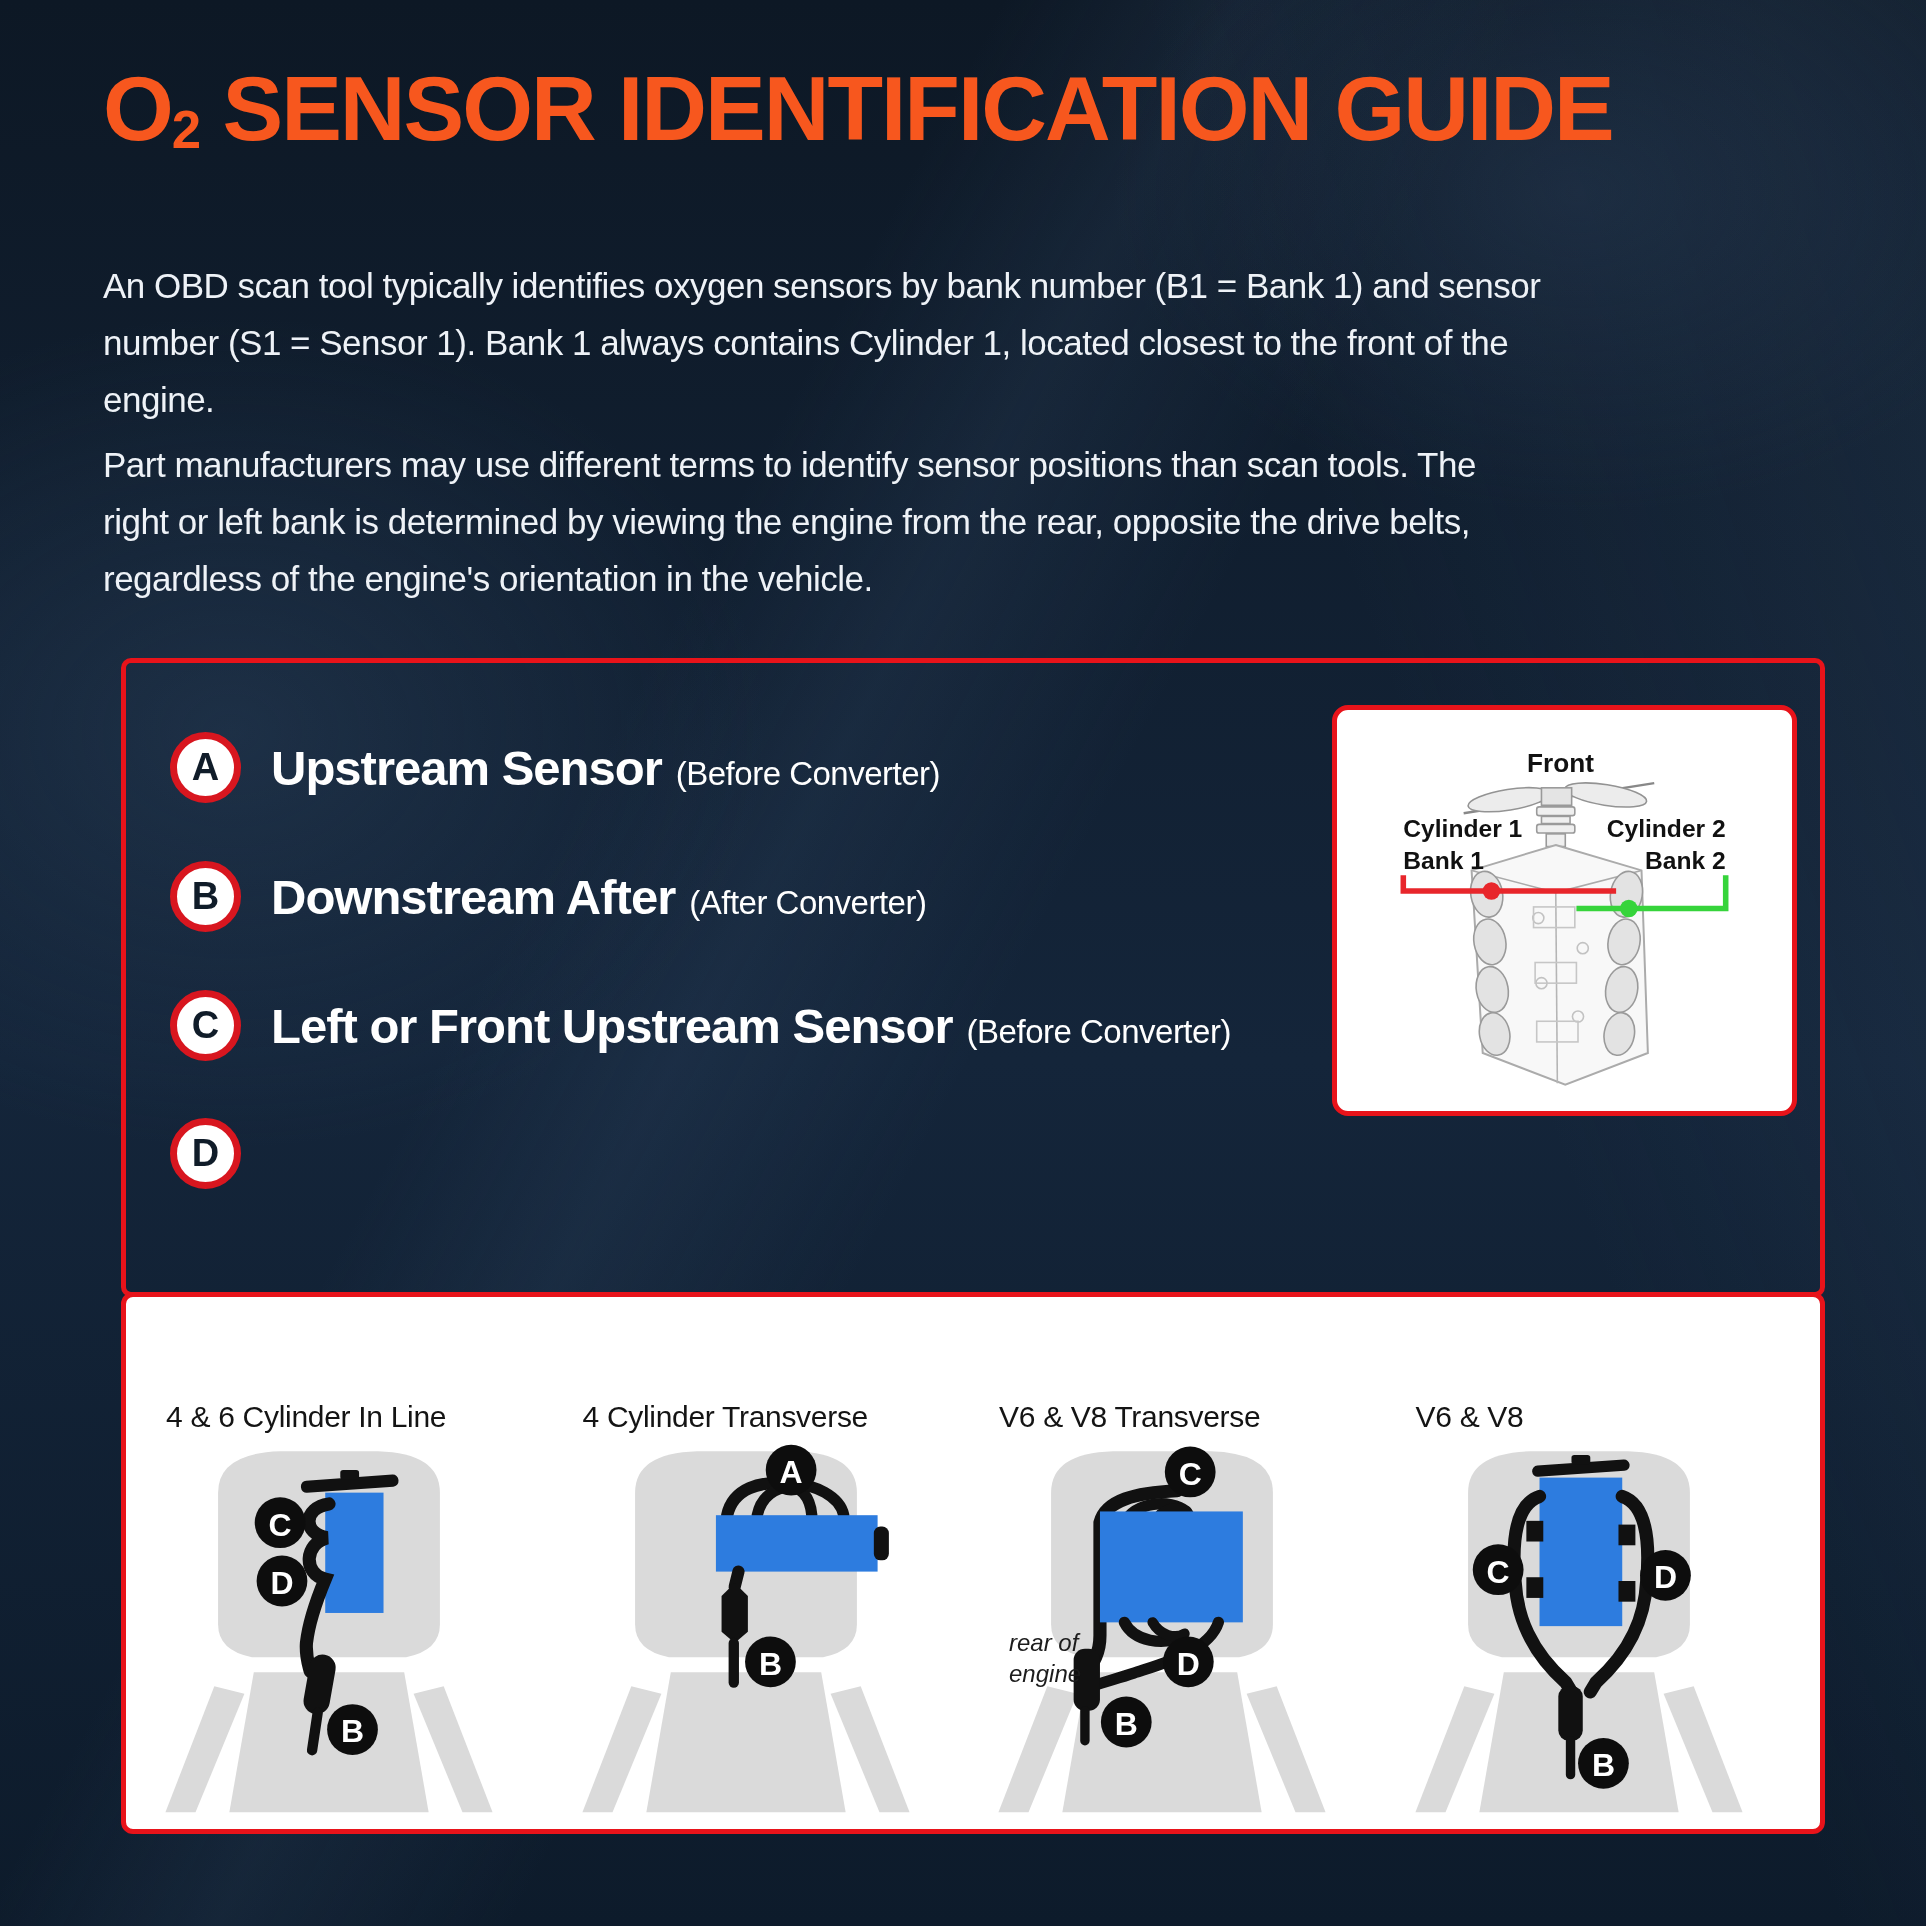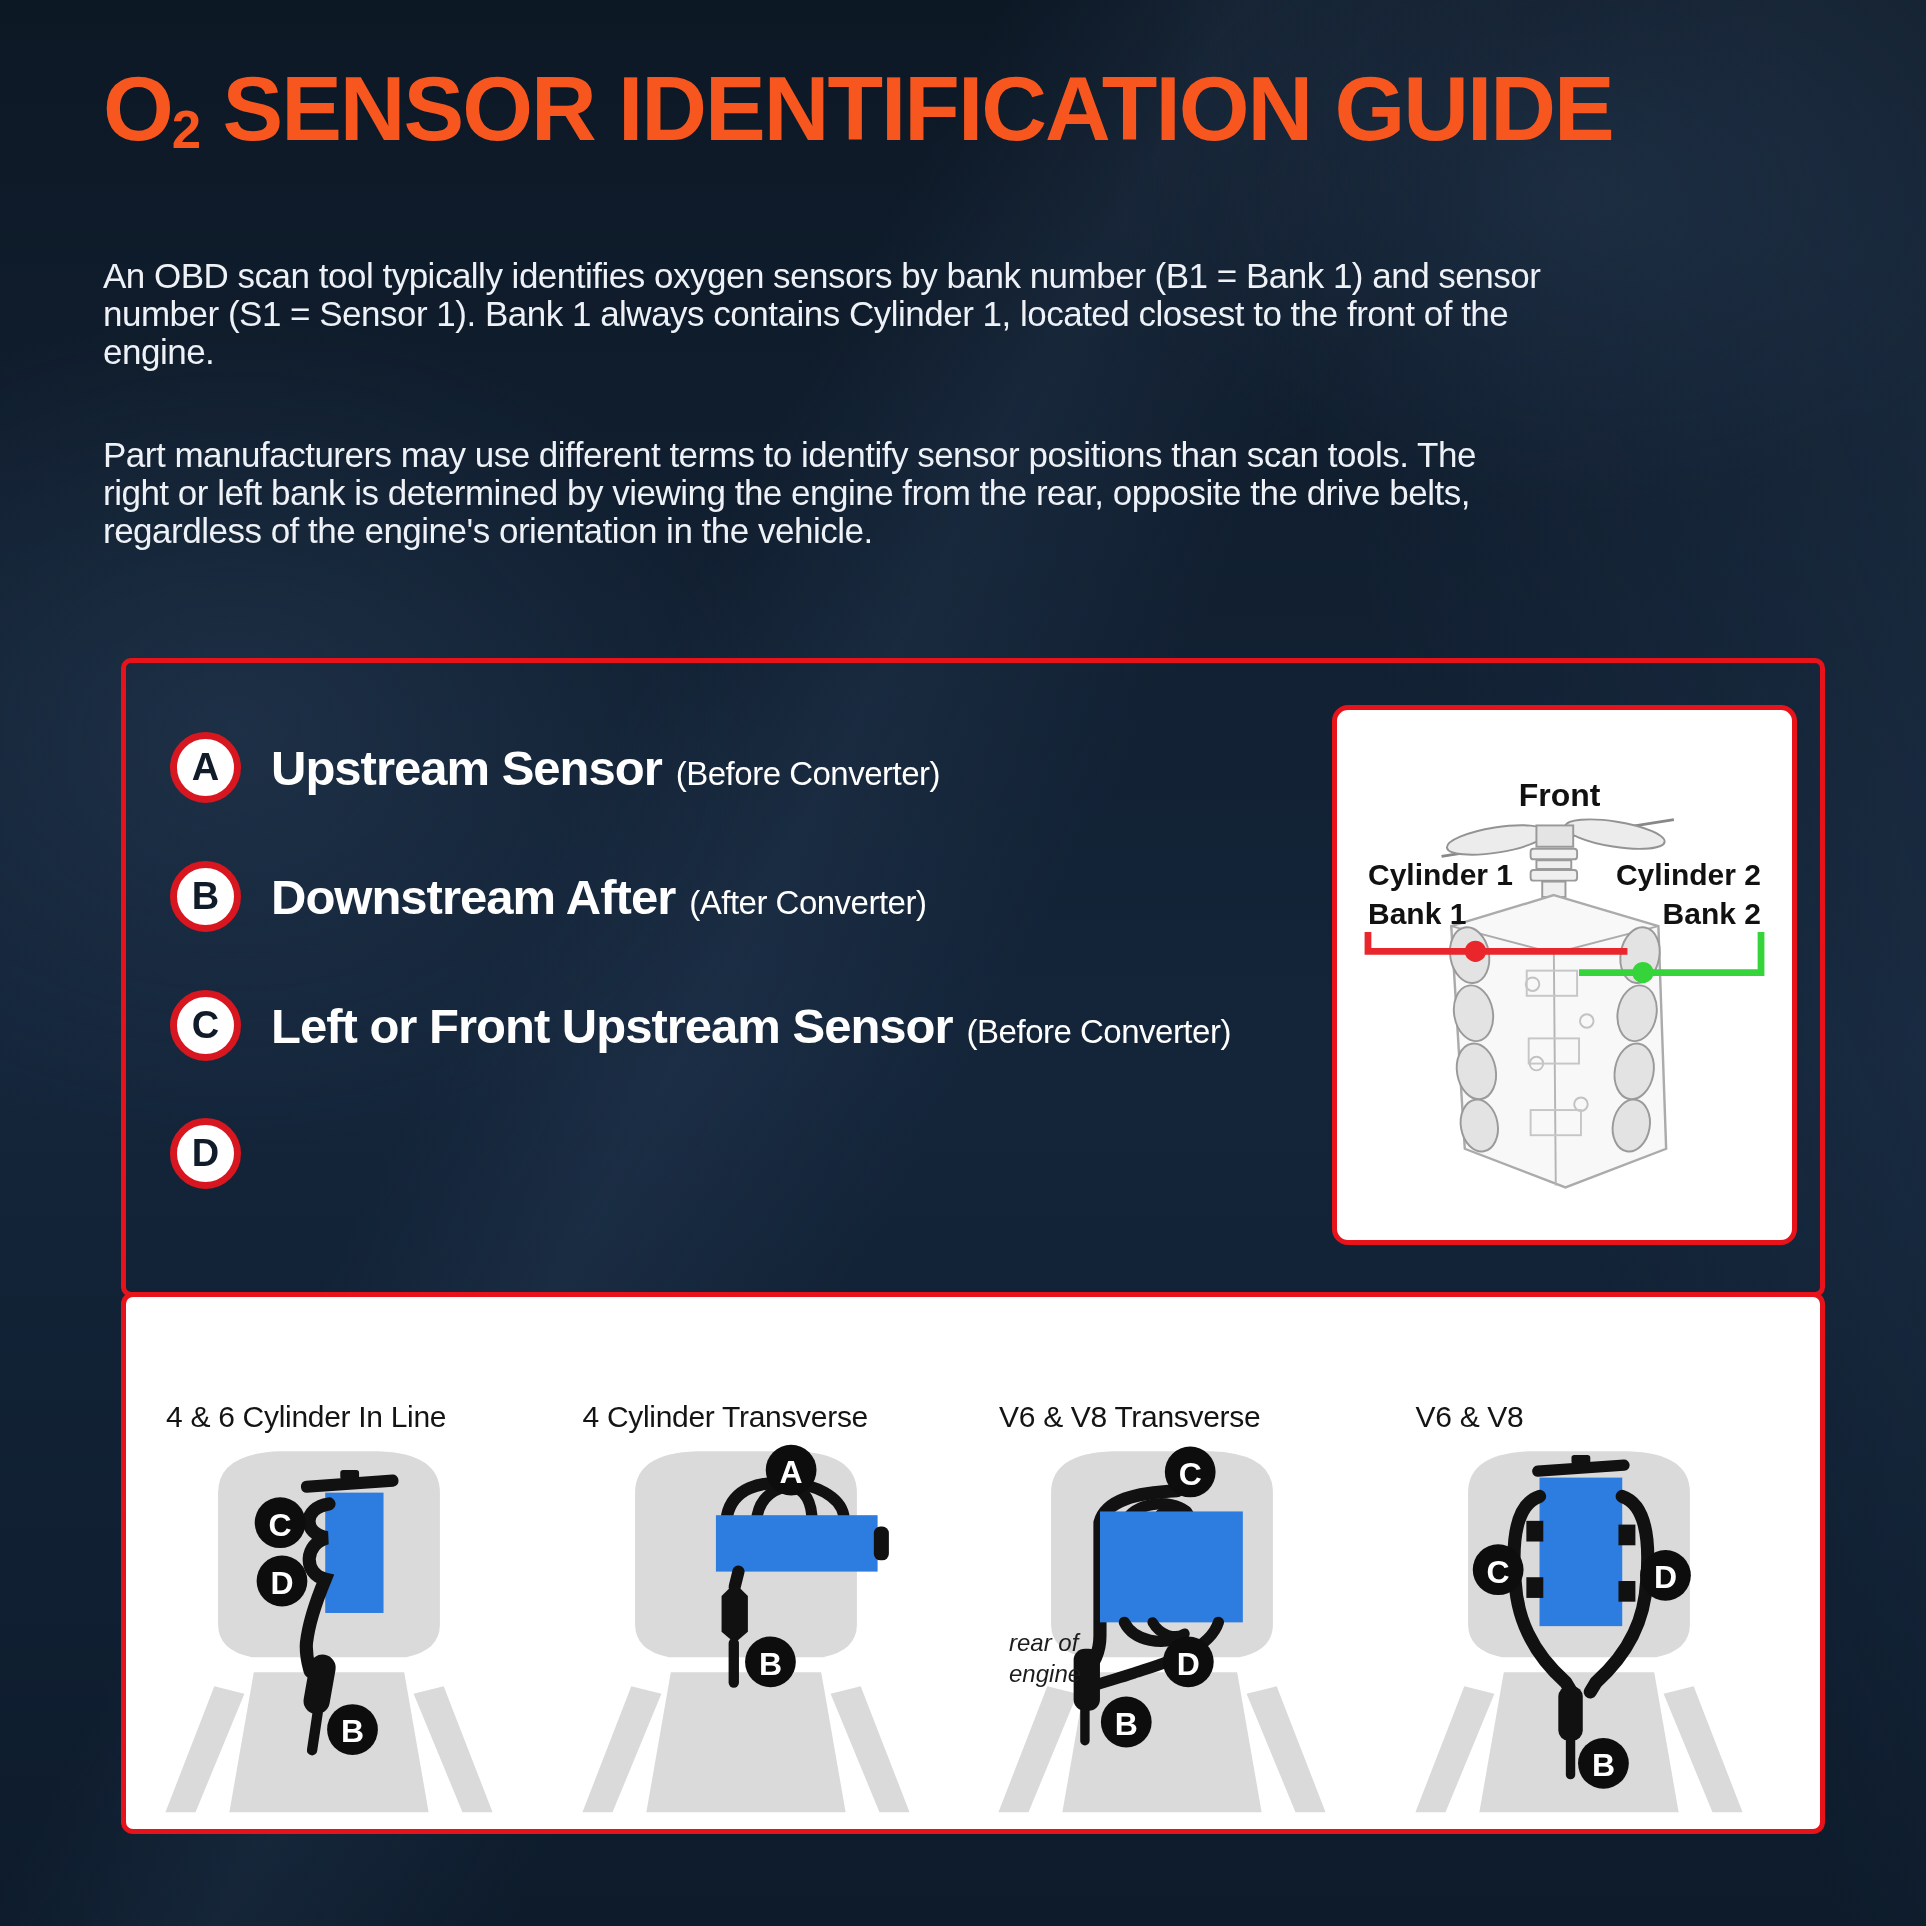--- a/index.html
+++ b/index.html
@@ -10,35 +10,35 @@
       radial-gradient(891px 693px at 12% 38%, rgba(46,70,98,.40), transparent 60%),
       radial-gradient(752px 515px at 82% 10%, rgba(40,60,86,.45), transparent 62%),
       linear-gradient(118deg, transparent 34%, rgba(64,92,126,.16) 42%, transparent 52%),
       linear-gradient(250deg, rgba(58,84,114,.18) 6%, transparent 30%),
       linear-gradient(180deg,#0d1825 0%,#14253a 55%,#0d1b2b 100%);
   }
   .title{position:absolute;left:103px;top:57px;font-size:91px;font-weight:bold;
          color:#f7571e;letter-spacing:-2px;white-space:nowrap;}
   .title .sub{font-size:0.58em;position:relative;top:0.16em;}
   .para{position:absolute;left:103px;width:1445px;color:#eef2f7;font-size:35px;
-        line-height:38px;letter-spacing:-0.5px;white-space:pre-line;}
+        line-height:57px;letter-spacing:-0.5px;white-space:pre-line;}
   #p1{top:257px;}
   #p2{top:436px;}
 
   .frame{position:absolute;left:121px;top:658px;width:1704px;height:639px;
          border:5px solid #e8131a;border-radius:10px;box-sizing:border-box;}
   .legend-row{position:absolute;left:44px;display:flex;align-items:center;}
   .legend-badge{width:57px;height:57px;border:7px solid #d8161f;border-radius:50%;
         background:#fff;color:#101c29;font-weight:bold;font-size:38px;
         display:flex;align-items:center;justify-content:center;flex:0 0 auto;}
   .legend-text{margin-left:30px;color:#fff;white-space:nowrap;}
   .legend-label{font-size:49px;font-weight:bold;letter-spacing:-1px;margin-top:12px;}
   .legend-note{font-size:33px;font-weight:normal;letter-spacing:-0.5px;margin-left:14px;}
 
-  .figure-box{position:absolute;left:1332px;top:705px;width:465px;height:540px;
+  .figure-box{position:absolute;left:1332px;top:705px;width:465px;height:411px;
         background:#fff;border:5px solid #e8131a;border-radius:16px;box-sizing:border-box;}
   .figure-box svg{width:100%;height:100%;display:block;}
 
   .panel{position:absolute;left:121px;top:1292px;width:1704px;height:542px;
         background:#fff;border:5px solid #e8131a;border-radius:12px;box-sizing:border-box;
         display:flex;padding:103px 14px 0 14px;}
   .cell{position:relative;width:25%;}
   .cell-label{font-size:30px;color:#141414;margin:0 0 6px 26px;letter-spacing:-0.3px;white-space:nowrap;}
   .cell svg{display:block;margin-left:14px;width:350px;height:376px;}
   .rear-note{position:absolute;left:36px;top:188px;width:109px;font-style:italic;

